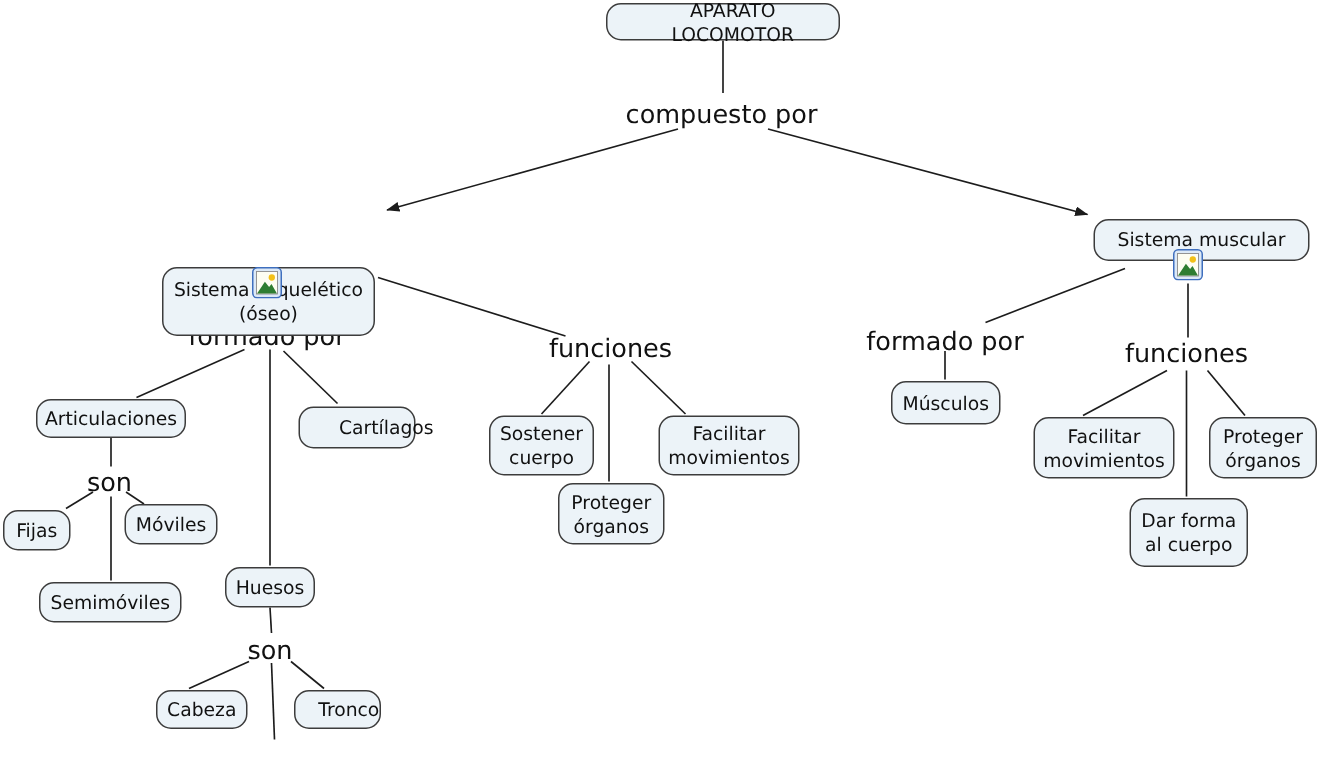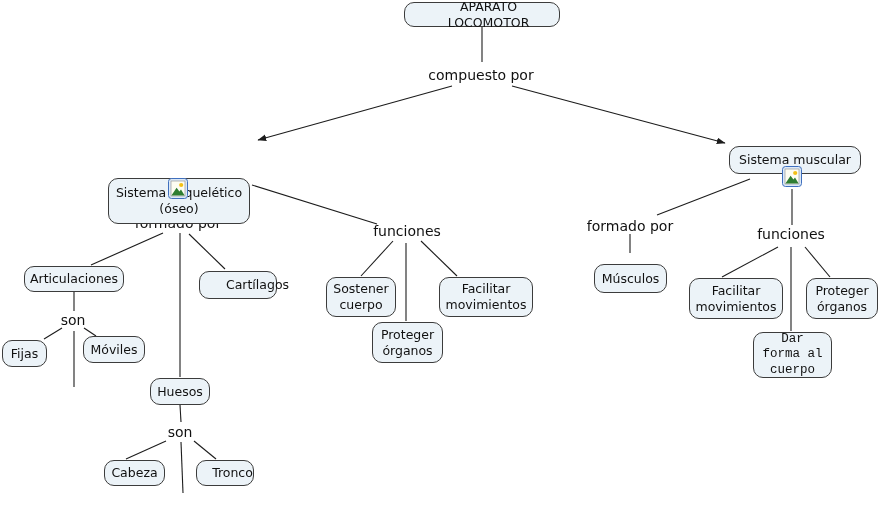--- a/index.html
+++ b/index.html
@@ -24,21 +24,21 @@
     position:absolute;z-index:2;box-sizing:border-box;
     background:var(--node-fill);
     border:1px solid var(--node-border);
     border-radius:10px;
     display:flex;align-items:center;justify-content:center;
     text-align:center;font-size:12.5px;line-height:1.25;
     padding:1px 5px;color:var(--text);
   }
   .phrase{
     position:absolute;z-index:1;transform:translateX(-50%);
-    font-size:14px;line-height:1.2;white-space:nowrap;color:var(--text);
+    font-size:17px;line-height:1.2;white-space:nowrap;color:var(--text);
   }
   .res-icon{position:absolute;z-index:3;width:20px;height:21px;}
 </style>
 </head>
 <body>
 
 <div class="canvas">
 
   <svg class="links" width="880" height="522">
     <defs>
@@ -89,40 +89,41 @@
     <g>
       <line x1="792" y1="189" x2="792" y2="225"></line>
       <line x1="778" y1="247" x2="722" y2="277"></line>
       <line x1="791" y1="247" x2="791" y2="331"></line>
       <line x1="805" y1="247" x2="830" y2="277"></line>
     </g>
   </svg>
 
   <div class="node" style="left:404px;top:2px;width:156px;height:25px;padding-left:18px;">APARATO LOCOMOTOR</div>
   <div class="node" style="left:108px;top:141px;width:142px;height:46px;margin-top:37px;">Sistema esquelético (óseo)</div>
-  <div class="node" style="left:729px;top:146px;width:132px;height:28px;">Sistema muscular</div>
+  <div class="node" style="left:729px;top:146px;width:144px;height:28px;">Sistema muscular</div>
 
   <div class="node" style="left:24px;top:266px;width:100px;height:26px;">Articulaciones</div>
   <div class="node" style="left:199px;top:271px;width:78px;height:28px;padding-left:44px;">Cartílagos</div>
   <div class="node" style="left:150px;top:378px;width:60px;height:27px;">Huesos</div>
 
   <div class="node" style="left:2px;top:340px;width:45px;height:27px;">Fijas</div>
   <div class="node" style="left:83px;top:336px;width:62px;height:27px;">Móviles</div>
+  <div class="node" style="left:26px;top:388px;width:95px;height:27px;">Semimóviles</div>
 
   <div class="node" style="left:104px;top:460px;width:61px;height:26px;">Cabeza</div>
   <div class="node" style="left:196px;top:460px;width:58px;height:26px;padding-left:20px;">Tronco</div>
 
   <div class="node" style="left:302px;top:277px;width:70px;height:40px;margin-left:24px;">Sostener cuerpo</div>
   <div class="node" style="left:372px;top:322px;width:71px;height:41px;">Proteger órganos</div>
   <div class="node" style="left:439px;top:277px;width:94px;height:40px;">Facilitar movimientos</div>
 
-  <div class="node" style="left:594px;top:254px;width:73px;height:29px;margin-top:10px;">Músculos</div>
+  <div class="node" style="left:594px;top:254px;width:73px;height:29px;">Músculos</div>
   <div class="node" style="left:689px;top:278px;width:94px;height:41px;">Facilitar movimientos</div>
   <div class="node" style="left:806px;top:278px;width:72px;height:41px;">Proteger órganos</div>
-  <div class="node" style="left:753px;top:332px;width:79px;height:46px;font-family:Liberation Mono, monospace;">Dar forma al cuerpo</div>
+  <div class="node" style="left:753px;top:332px;width:79px;height:46px;">Dar forma al cuerpo</div>
 
   <div class="phrase" style="left:481px;top:67px;">compuesto por</div>
   <div class="phrase" style="left:178px;top:215px;">formado por</div>
   <div class="phrase" style="left:407px;top:223px;">funciones</div>
   <div class="phrase" style="left:73px;top:312px;">son</div>
   <div class="phrase" style="left:180px;top:424px;">son</div>
   <div class="phrase" style="left:630px;top:218px;">formado por</div>
   <div class="phrase" style="left:791px;top:226px;">funciones</div>
 
   <svg class="res-icon" viewBox="0 0 20 21" style="left:168px;top:178px;">

